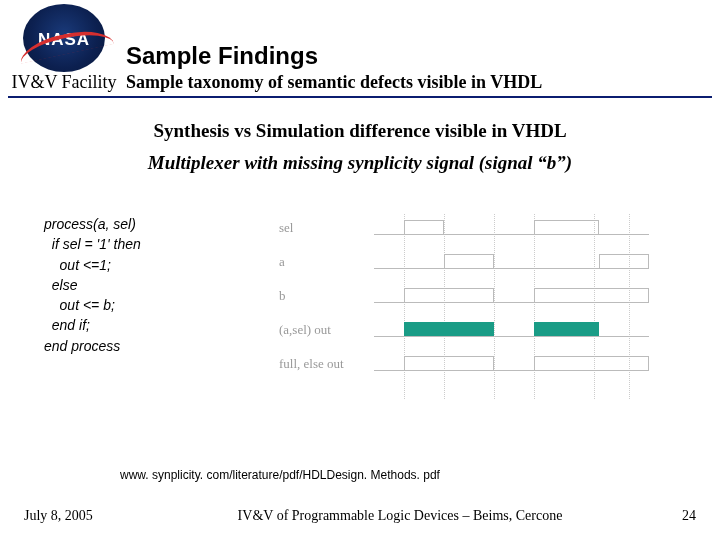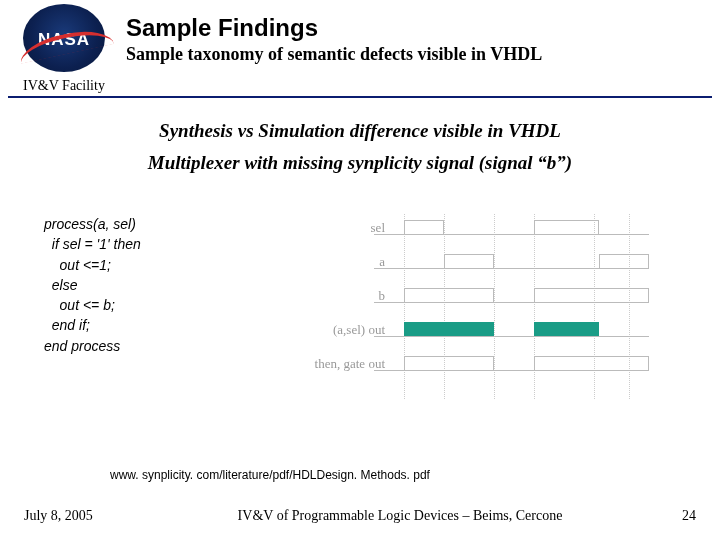--- a/index.html
+++ b/index.html
@@ -7,21 +7,21 @@
     width: 720px;
     height: 540px;
     font-family: "Times New Roman", serif;
     background: #fff;
     color: #000;
     position: relative;
     overflow: hidden;
   }
   .header {
     display: flex;
-    align-items: flex-start;
+    align-items: flex-end;
     padding: 4px 8px 0 8px;
     position: relative;
   }
   .logo-col {
     width: 112px;
     display: flex;
     flex-direction: column;
     align-items: center;
   }
   .nasa-logo {
@@ -53,22 +53,21 @@
     top: 30px;
     left: -5px;
     width: 95px;
     height: 20px;
     border-top: 4px solid #d62f2f;
     border-radius: 50% 50% 0 0 / 100% 100% 0 0;
     transform: rotate(-12deg);
     pointer-events: none;
   }
   .ivv-label {
-    font-size: 14px;
-    margin-top: 6px;
+    font-size: 18px;
     white-space: nowrap;
   }
   .title-col {
     flex: 1;
     padding-left: 6px;
   }
   .slide-title {
     font-family: Arial, sans-serif;
     font-weight: bold;
     font-size: 24px;
@@ -87,21 +86,20 @@
     border-top: 2px solid #0b1d70;
   }
 
   .body-area {
     position: absolute;
     top: 120px;
     left: 0; right: 0;
     padding: 0 24px;
   }
   .line1 {
-    font-style: italic;
     font-weight: bold;
     font-size: 19px;
     text-align: center;
     margin-bottom: 10px;
   }
   .line2 {
     font-style: italic;
     font-weight: bold;
     font-size: 19px;
     text-align: center;
@@ -125,23 +123,23 @@
   .timing {
     position: relative;
     width: 360px;
     height: 185px;
     font-family: "Times New Roman", serif;
     font-size: 13px;
     color: #999;
   }
   .tlabel {
     position: absolute;
-    right: 279px;
+    right: 295px;
     width: 90px;
-    text-align: right;
+    text-align: left;
     color: #999;
   }
   .wave-row {
     position: absolute;
     left: 70px;
     width: 275px;
     height: 22px;
   }
   .baseline {
     position: absolute;
@@ -159,21 +157,21 @@
     border: 1px solid #1a9c86;
   }
   .grid-v {
     position: absolute;
     top: 0; bottom: 0;
     border-left: 1px dotted #ccc;
   }
 
   .citation {
     position: absolute;
-    left: 110px;
+    left: 120px;
     bottom: 58px;
     font-family: Arial, sans-serif;
     font-size: 12px;
   }
   .footer {
     position: absolute;
     left: 0;
     bottom: 16px;
     width: 100%;
     display: flex;
@@ -248,21 +246,21 @@
       </div>
 
       <div class="tlabel" style="top:108px">(a,sel) out</div>
       <div class="wave-row" style="top:106px">
         <div class="baseline" style="top:16px"></div>
         <div class="seg fill" style="left:30px;width:40px;top:2px;height:14px"></div>
         <div class="seg fill" style="left:70px;width:50px;top:2px;height:14px"></div>
         <div class="seg fill" style="left:160px;width:65px;top:2px;height:14px"></div>
       </div>
 
-      <div class="tlabel" style="top:142px">then, gate out</div>
+      <div class="tlabel" style="top:142px">full, else out</div>
       <div class="wave-row" style="top:140px">
         <div class="baseline" style="top:16px"></div>
         <div class="seg" style="left:30px;width:90px;top:2px;height:14px"></div>
         <div class="seg" style="left:160px;width:115px;top:2px;height:14px"></div>
       </div>
     </div>
   </div>
 </div>
 
 <div class="citation">www. synplicity. com/literature/pdf/HDLDesign. Methods. pdf</div>

